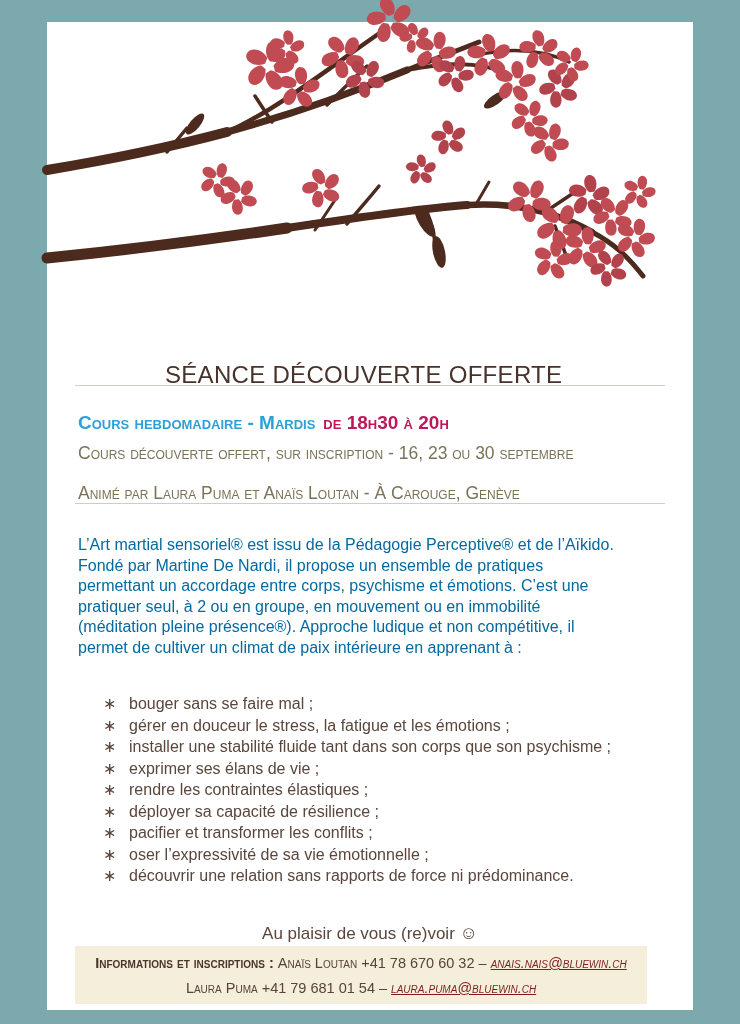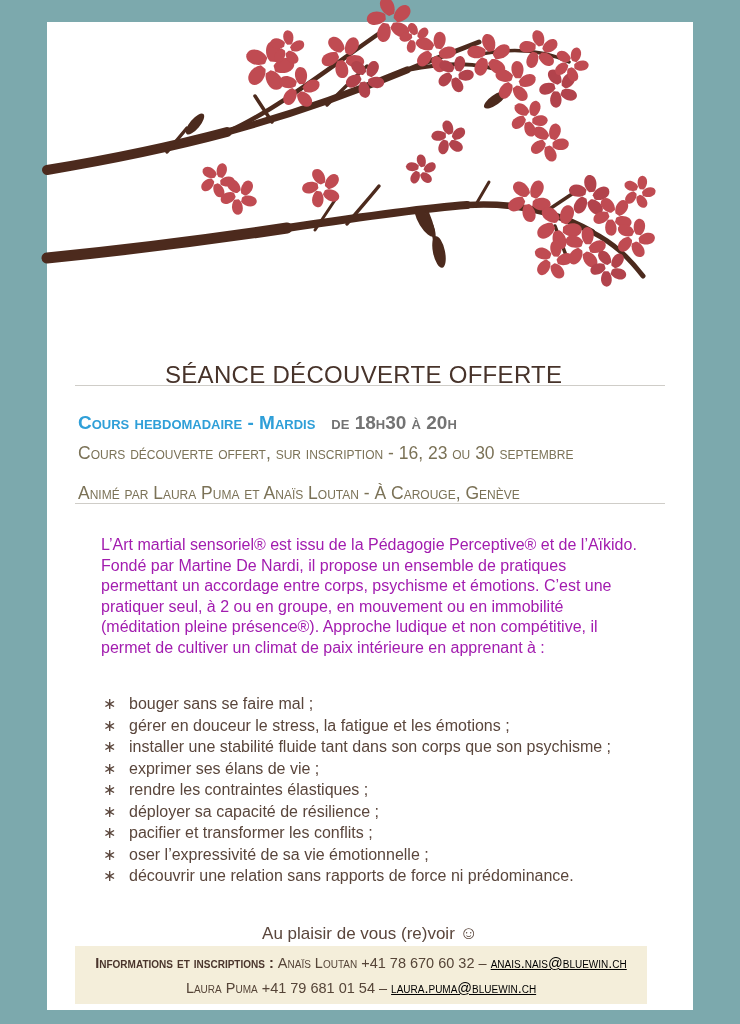--- a/index.html
+++ b/index.html
@@ -31,27 +31,27 @@
     font-size:24px; font-weight:400; letter-spacing:0.3px;
     color:#47332a; white-space:nowrap;margin-top:25px;
   }
   .rule { left:28px; width:590px; height:0; border-top:1px solid #cfcdc8; }
   .rule1 { top:363px; }
   .rule2 { top:481px; }
 
   .sched { left:31px; white-space:nowrap; font-variant:small-caps; }
   .sched1 { top:390px; font-size:19px; font-weight:bold; }
   .sched1 .hl { color:#2f9fd8;text-align:right; }
-  .sched1 .tm { color:#737373; margin-left:16px; }
+  .sched1 .tm { color:#be185d; margin-left:8px; }
   .sched2 { top:421px; font-size:17.5px; color:#7b7257; }
   .sched3 { top:461px; font-size:17.5px; color:#7b7257; }
 
   .bodytext {
     left:31px; top:513px; width:575px;
-    font-size:16px; line-height:20.5px; color:#a21caf;margin-left:23px;
+    font-size:16px; line-height:20.5px; color:#0369a1;
   }
   .list { left:56px; top:671px; list-style:none; }
   .list li { display:flex; line-height:21.5px; font-size:16px; color:#5a463c; }
   .ast { width:26px; flex:0 0 26px; text-align:left; }
   .siteline {
     left:23px; top:872px; width:600px;
     font-size:16px; color:#5a463c; white-space:nowrap;
   }
   .siteline a, .footer a { color:#84a9a6; text-decoration:underline; }
   .closing {
@@ -59,21 +59,21 @@
     font-size:17px; color:#5a463c;
   }
   .smiley { font-size:18px; }
   .footer {
     left:28px; top:924px; width:572px; height:58px;
     background:#f4eeda; text-align:center; padding-top:5px;
     white-space:nowrap;
   }
   .footer-line { font-variant:small-caps; font-size:14.5px; line-height:25px; color:#564538; }
   .footer-label { font-weight:bold; color:#4a352c; }
-  .footer a { color:#000000; }
+  .footer a { color:#7f1d1d;font-style:italic; }
 </style>
 </head>
 <body>
 
 <div class="panel">
 
   <svg class="blossom" viewBox="0 0 646 330">
     <defs>
       <g id="fl">
         <path d="M0,-4 C-7,-8 -9,-20 -2,-22 C6,-23 9,-12 5,-5 Z"></path>

